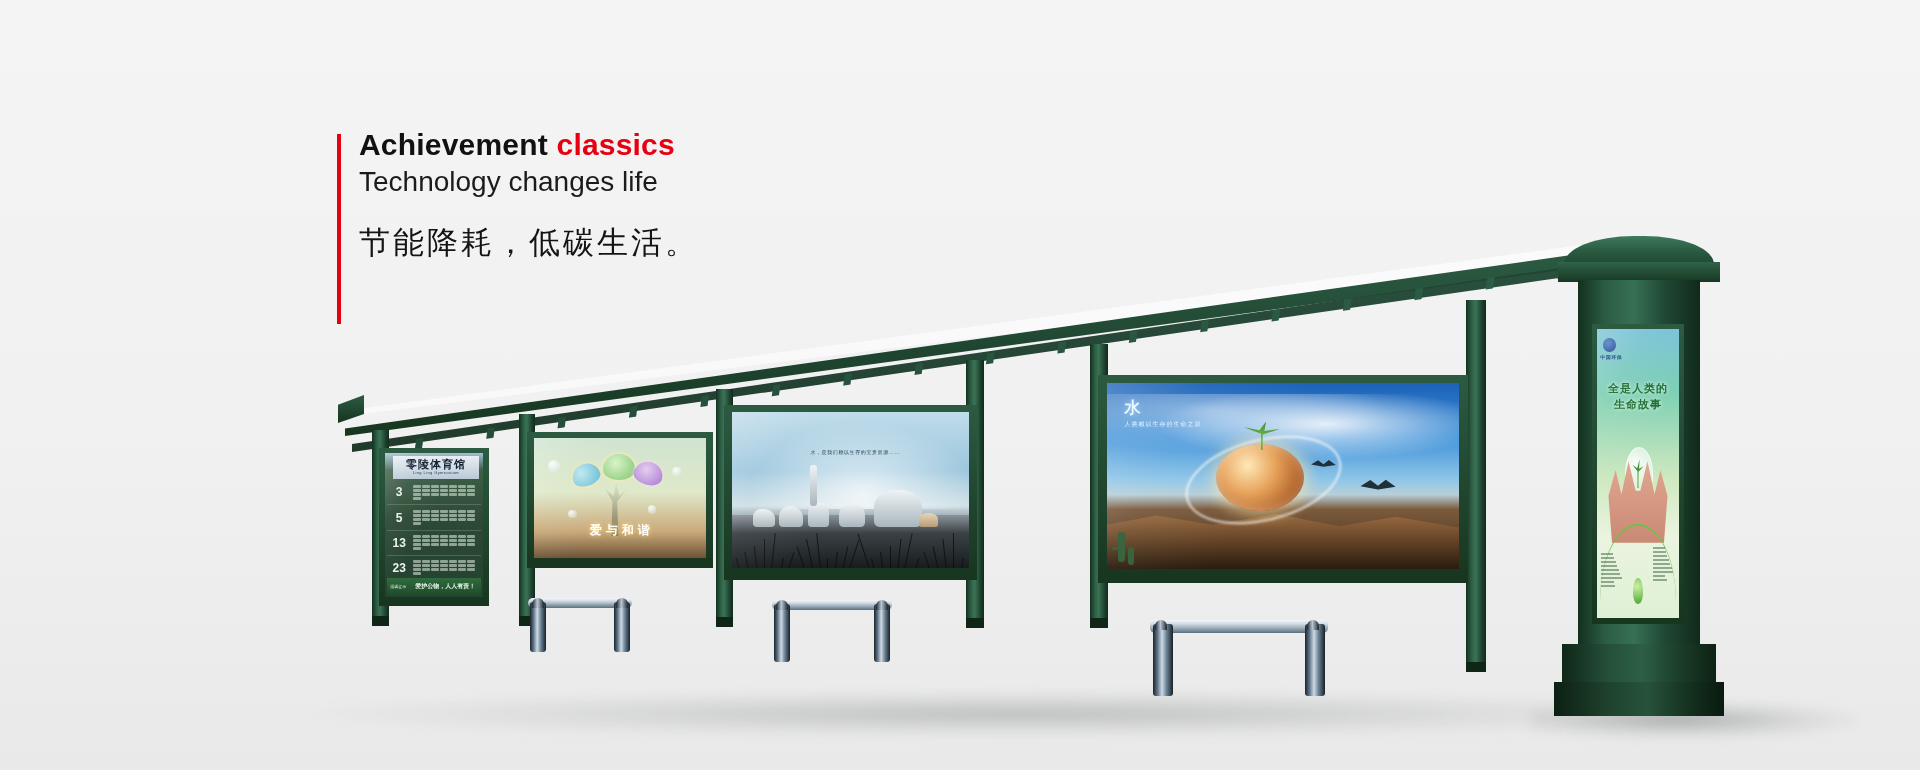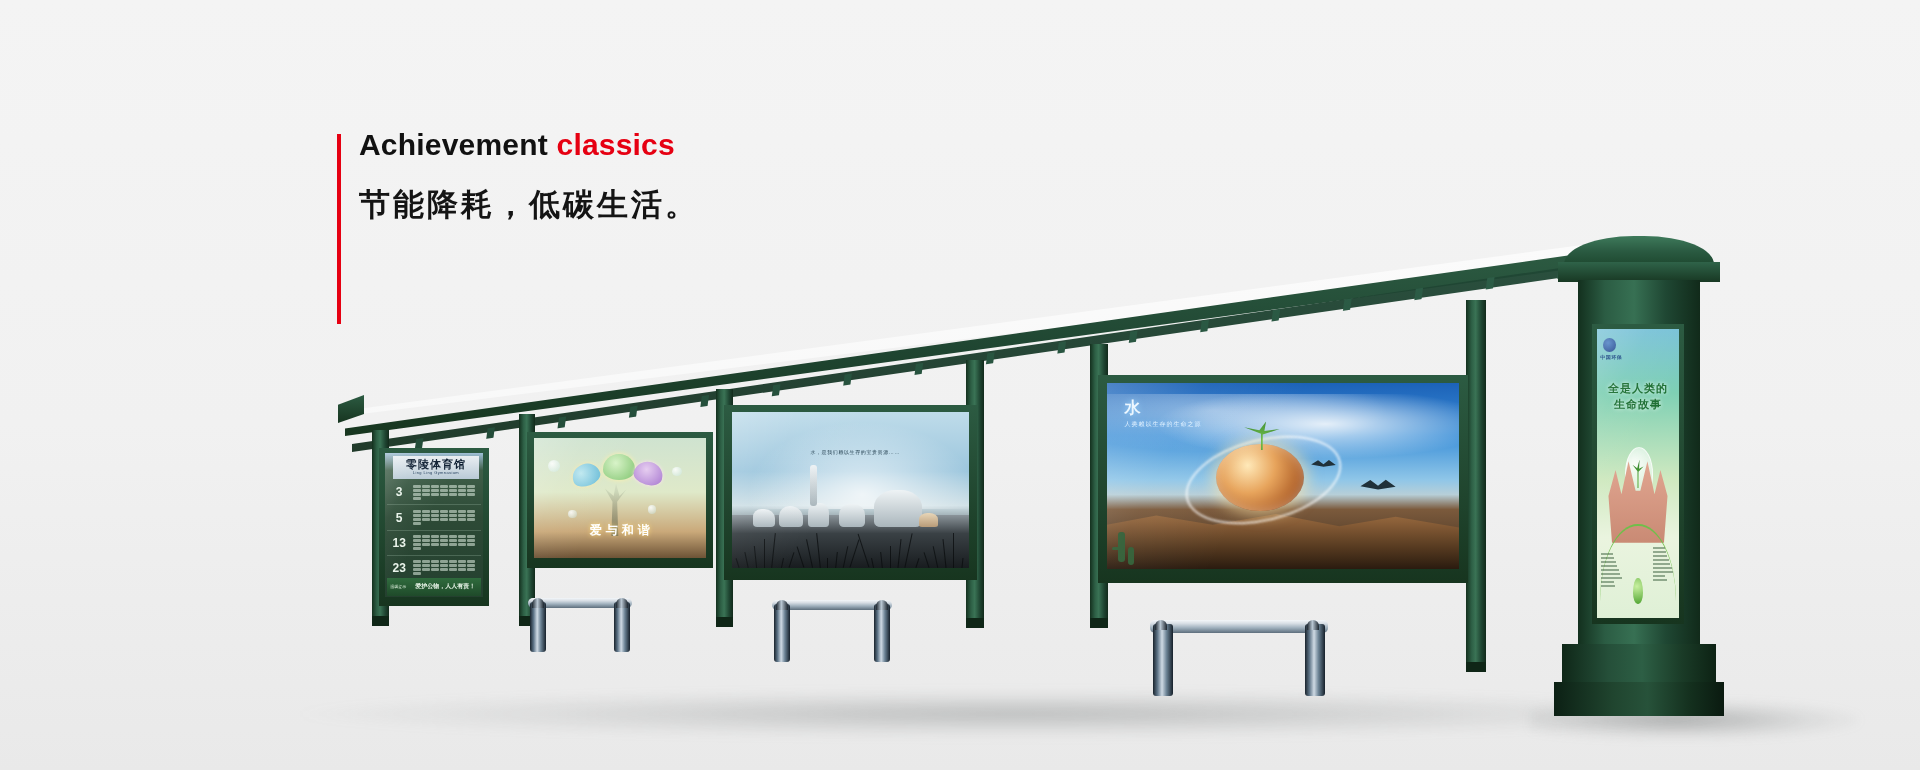--- a/index.html
+++ b/index.html
@@ -12,21 +12,21 @@
   }
   .stage{position:absolute;inset:0;
     background:linear-gradient(180deg,#f4f4f4 0%,#f1f1f1 55%,#ededed 78%,#e9e9e9 100%);
   }
   
   .copy{position:absolute;left:359px;top:128px;width:560px;}
   .copy .rule{position:absolute;left:-22px;top:6px;width:4px;height:190px;background:#e60012;}
   .line-en1{font-size:30px;font-weight:bold;color:#111;letter-spacing:.2px;line-height:1.12;white-space:nowrap;}
   .line-en1 .red{color:#e60012;}
   .line-en2{font-size:28px;font-weight:400;color:#1b1b1b;line-height:1.3;white-space:nowrap;margin-top:2px;}
-  .line-cn1{font-size:31px;font-weight:700;color:#141414;letter-spacing:3px;margin-top:22px;white-space:nowrap;}
+  .line-cn1{font-size:31px;font-weight:400;color:#141414;letter-spacing:3px;margin-top:22px;white-space:nowrap;}
   .line-cn2{font-size:17px;color:#3b3b3b;letter-spacing:.6px;margin-top:26px;white-space:nowrap;}
 
   
   .shelter{position:absolute;left:0;top:0;width:1920px;height:770px;}
 
   
   .ground-shadow{
     position:absolute;left:300px;top:690px;width:1430px;height:48px;
     background:radial-gradient(ellipse at 50% 50%, rgba(90,95,95,.30) 0%, rgba(120,125,125,.12) 45%, rgba(0,0,0,0) 72%);
     filter:blur(5px);
@@ -188,20 +188,21 @@
 <div class="stage">
 
   <div class="copy">
     <div class="rule"></div>
 
     <div class="line-en1">
       <span>Achievement</span>
       <span class="red">classics</span>
     </div>
 
+    <div class="line-en2">Technology changes life</div>
     <div class="line-cn1">节能降耗，低碳生活。</div>
   </div>
 
   <div class="shelter">
 
     <div class="ground-shadow"></div>
     <div class="pillar-shadow"></div>
 
     <div class="canopy-white"></div>
     <div class="canopy-edge"></div>

